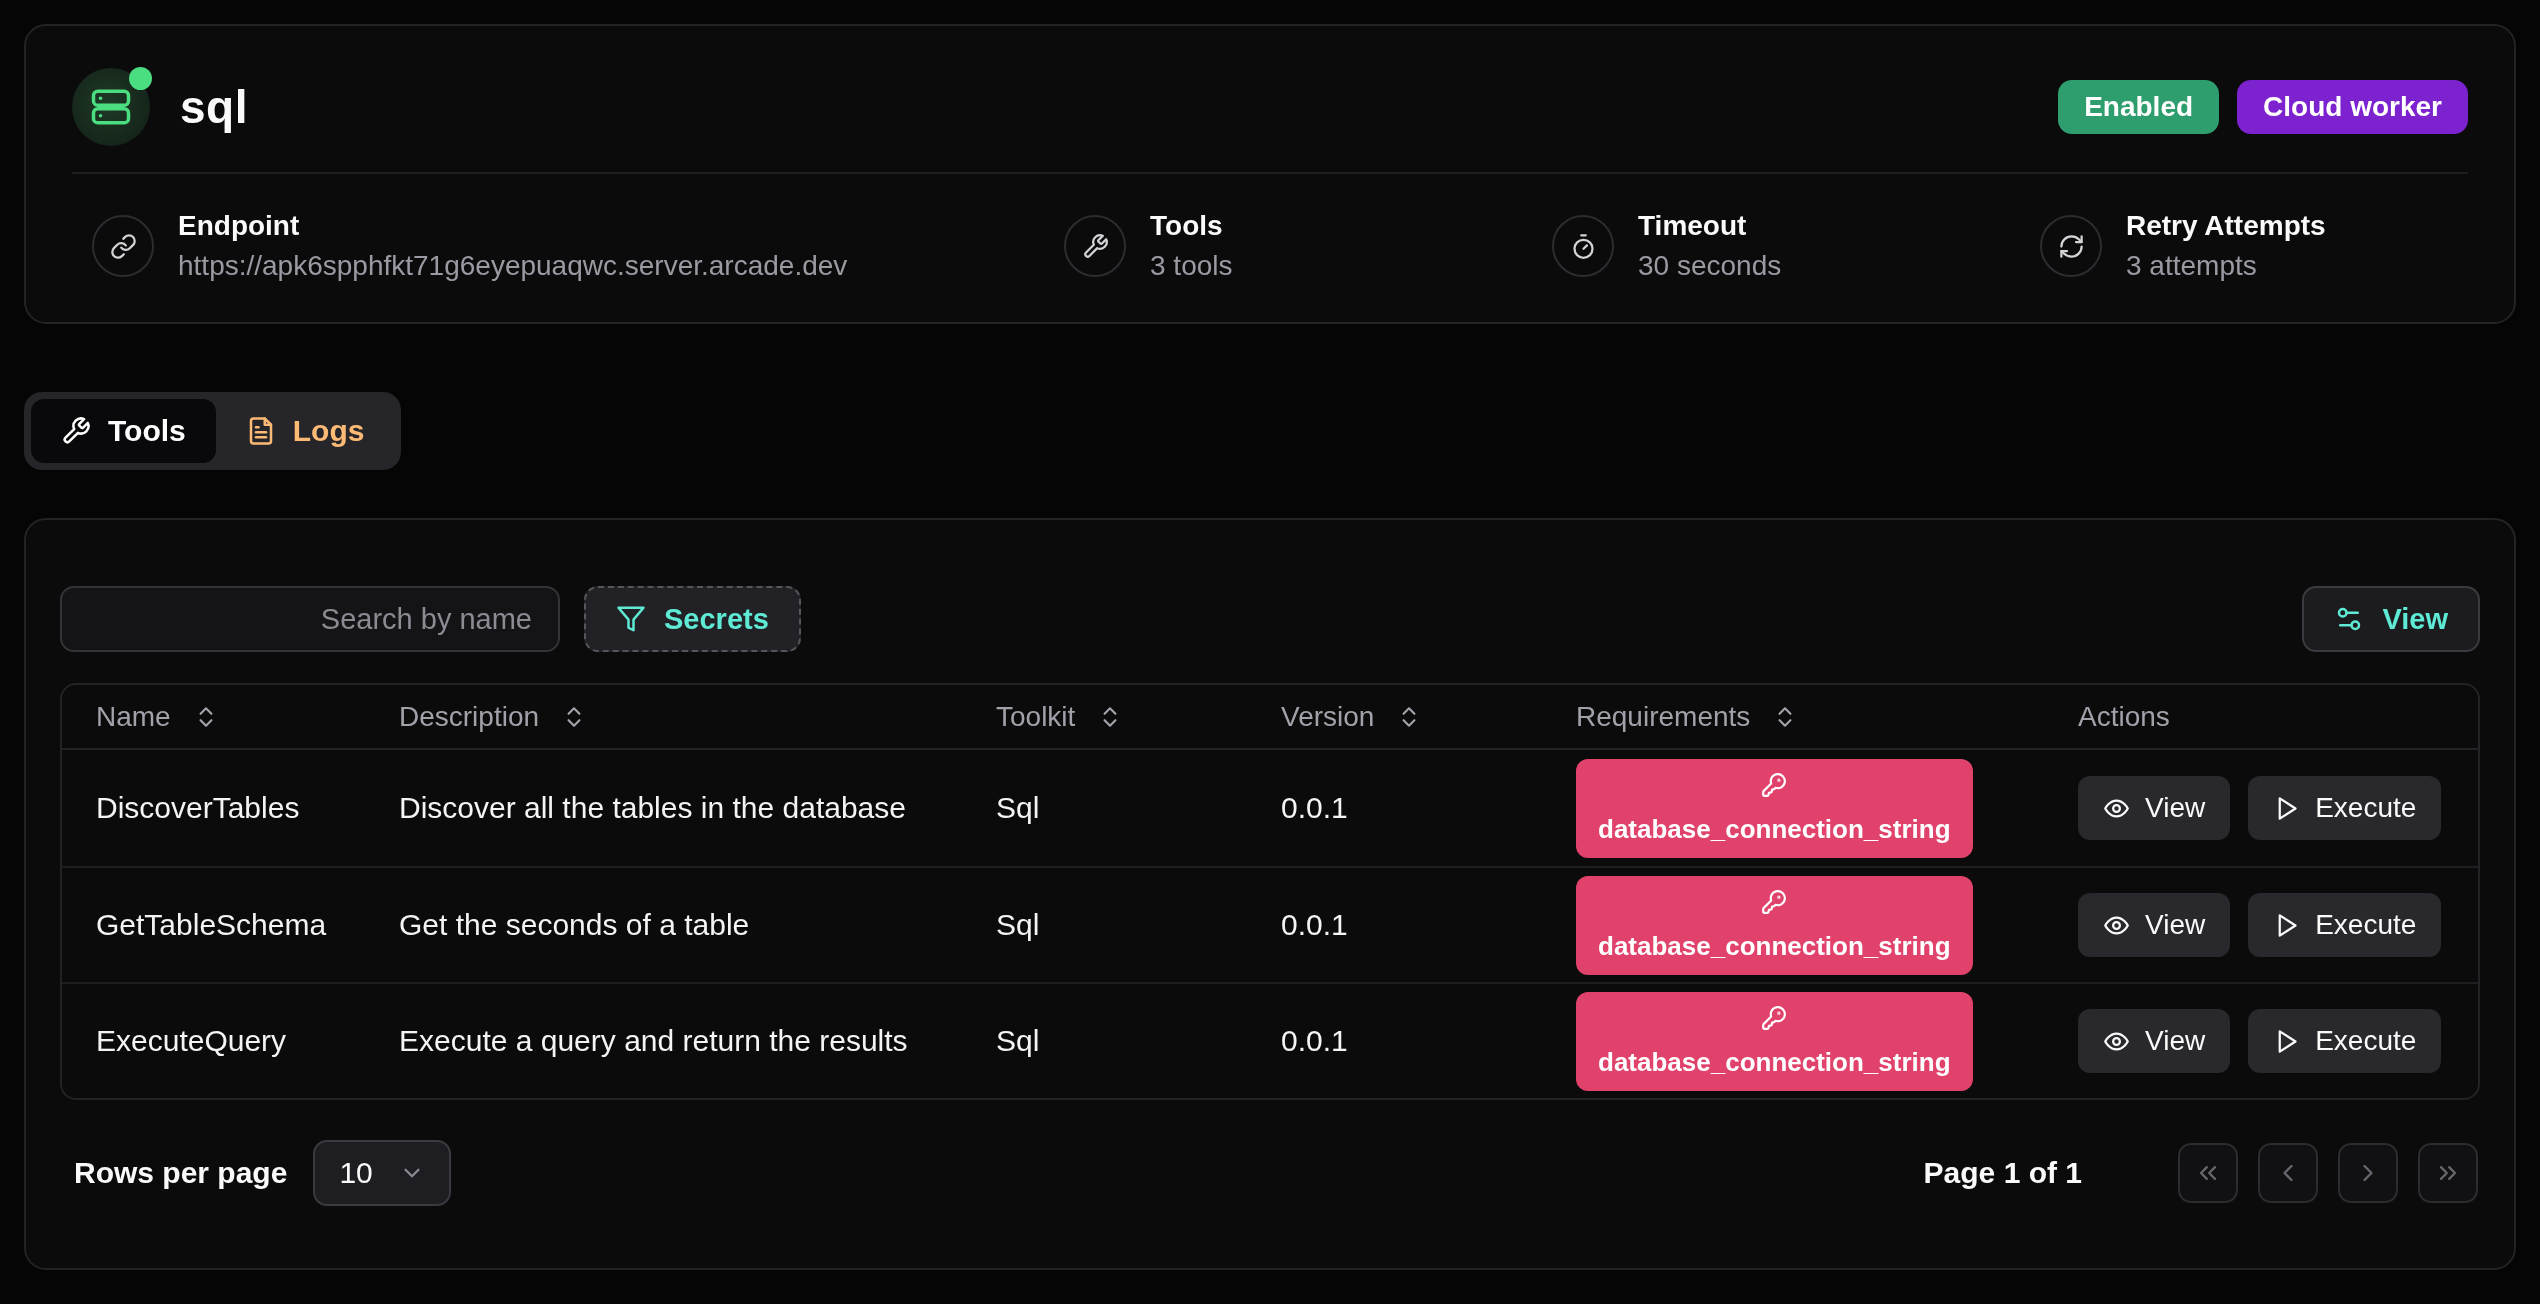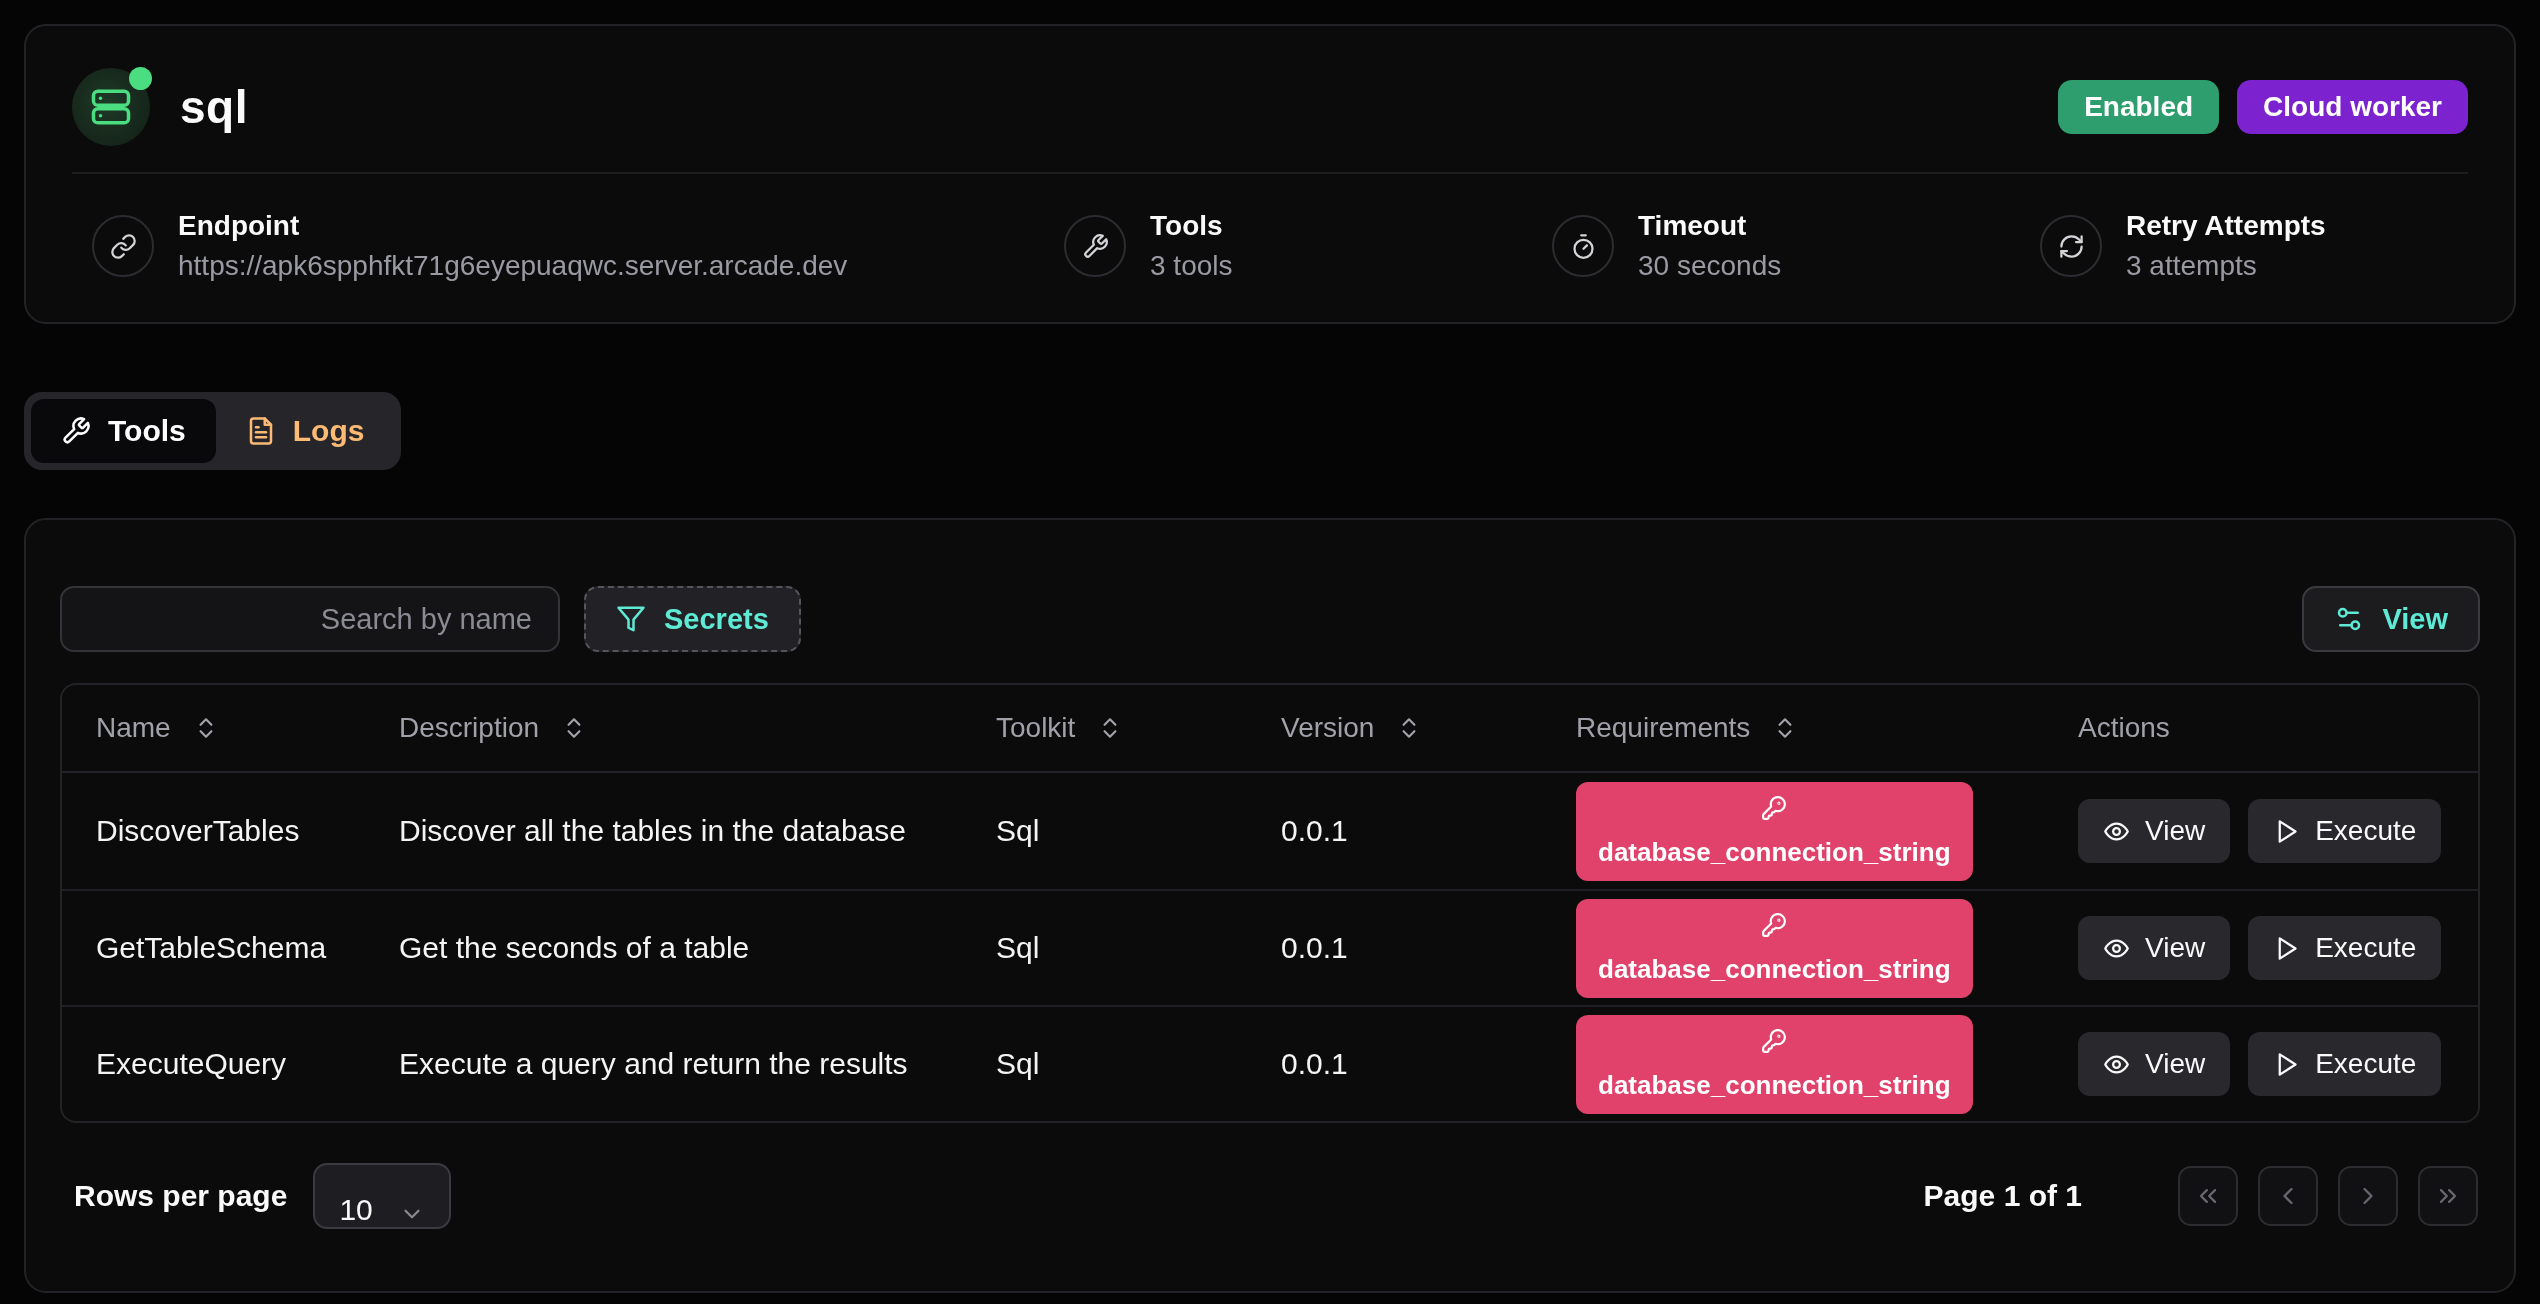--- a/index.html
+++ b/index.html
@@ -54,39 +54,39 @@
   .btn { display: inline-flex; align-items: center; gap: 18px; height: 66px; padding: 0 30px; border-radius: 14px;
          font-size: 29px; font-weight: 600; color: #5eead4; background: #1c1c1f; border: 2px solid #3a3a40;
          font-family: "Liberation Sans", sans-serif; cursor: pointer; }
   .btn svg { width: 30px; height: 30px; }
   .secrets-btn { margin-left: 24px; border-style: dashed; border-color: #55555c; background: #222226; }
   .view-toolbar-btn { margin-left: auto; }
 
   
   .table { border: 2px solid #232327; border-radius: 16px; overflow: hidden; }
   .t-grid { display: grid; grid-template-columns: 303px 597px 285px 295px 502px 1fr; align-items: center; }
-  .t-head { height: 88px; border-bottom: 2px solid #232327; color: #a1a1aa; }
+  .t-head { height: 65px; border-bottom: 2px solid #232327; color: #a1a1aa; }
   .h-cell { display: flex; align-items: center; gap: 22px; padding-left: 34px; font-size: 28px; cursor: pointer; }
   .h-cell svg { width: 26px; height: 26px; color: #a1a1aa; }
   .t-row { height: 116px; font-size: 30px; color: #f4f4f5; }
   .t-row + .t-row { border-top: 2px solid #1f1f23; }
   .cell { padding-left: 34px; display: flex; align-items: center; }
   .req-badge { display: inline-flex; align-items: center; gap: 16px; background: var(--requirement-badge, #e0426b);
                color: #fff; border-radius: 12px; padding: 13px 22px; font-size: 26px; font-weight: 600; white-space: nowrap; flex-direction: column; }
   .req-badge svg { width: 26px; height: 26px; }
   .actions-cell { gap: 18px; }
   .row-btn { display: inline-flex; align-items: center; gap: 15px; height: 64px; padding: 0 25px; background: #29292d;
              border: none; border-radius: 12px; font-size: 28px; font-weight: 500; color: #fafafa;
              font-family: "Liberation Sans", sans-serif; cursor: pointer; }
   .row-btn svg { width: 27px; height: 27px; }
 
   
   .table-footer { display: flex; align-items: center; margin-top: 40px; padding: 0 2px 0 14px; }
   .rpp-label { font-size: 30px; font-weight: 700; }
-  .rpp-select { display: inline-flex; align-items: flex-end; gap: 26px; margin-left: 26px; height: 66px; padding: 0 24px;
+  .rpp-select { display: inline-flex; align-items: center; gap: 26px; margin-left: 26px; height: 66px; padding: 0 24px;
                 background: #1e1e22; border: 2px solid #3a3a40; border-radius: 14px; font-size: 30px; cursor: pointer; }
   .rpp-select svg { width: 26px; height: 26px; color: #8b8b94; }
   .page-info { margin-left: auto; font-size: 30px; font-weight: 700; margin-right: 96px; }
   .pager { display: flex; gap: 20px; }
   .pg-btn { width: 60px; height: 60px; border: 2px solid #2c2c31; border-radius: 13px; background: #111113;
             color: #66666e; display: flex; align-items: center; justify-content: center; cursor: pointer; }
   .pg-btn svg { width: 28px; height: 28px; }
 </style>
 </head>
 <body>

